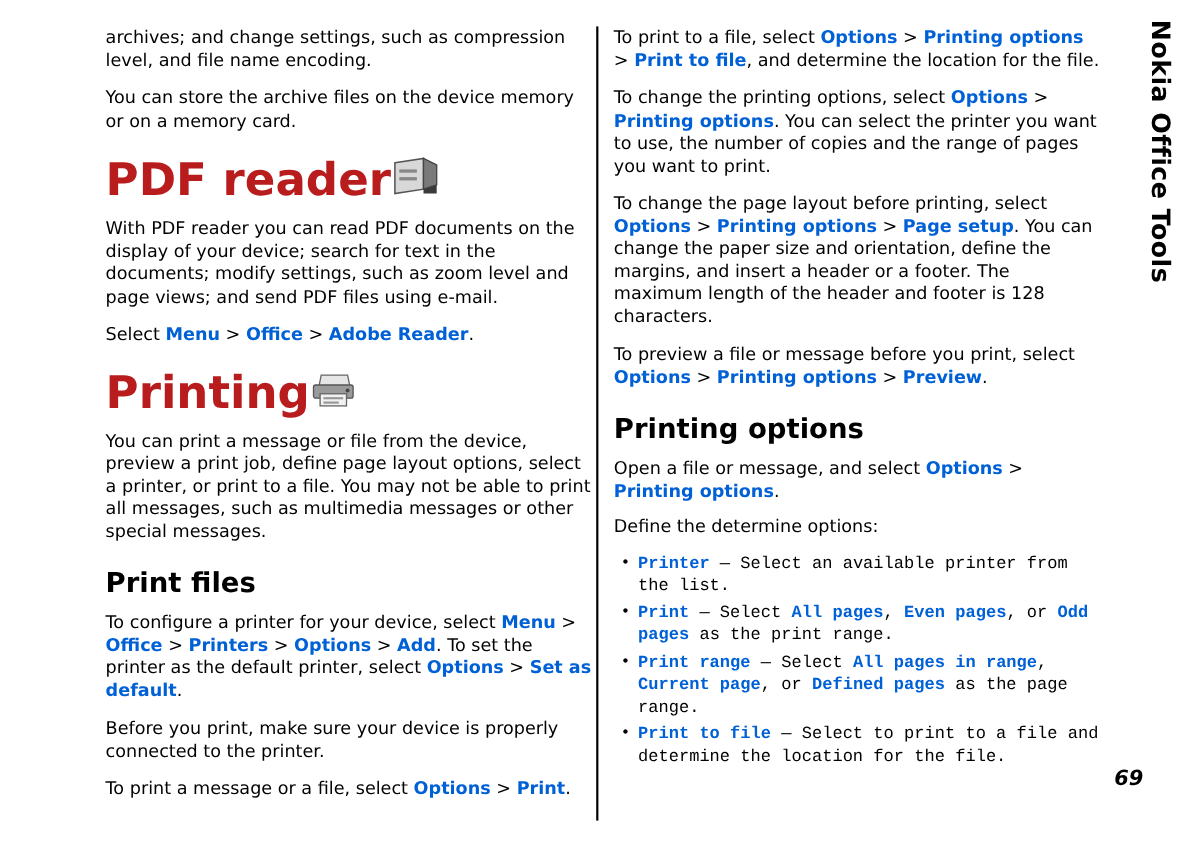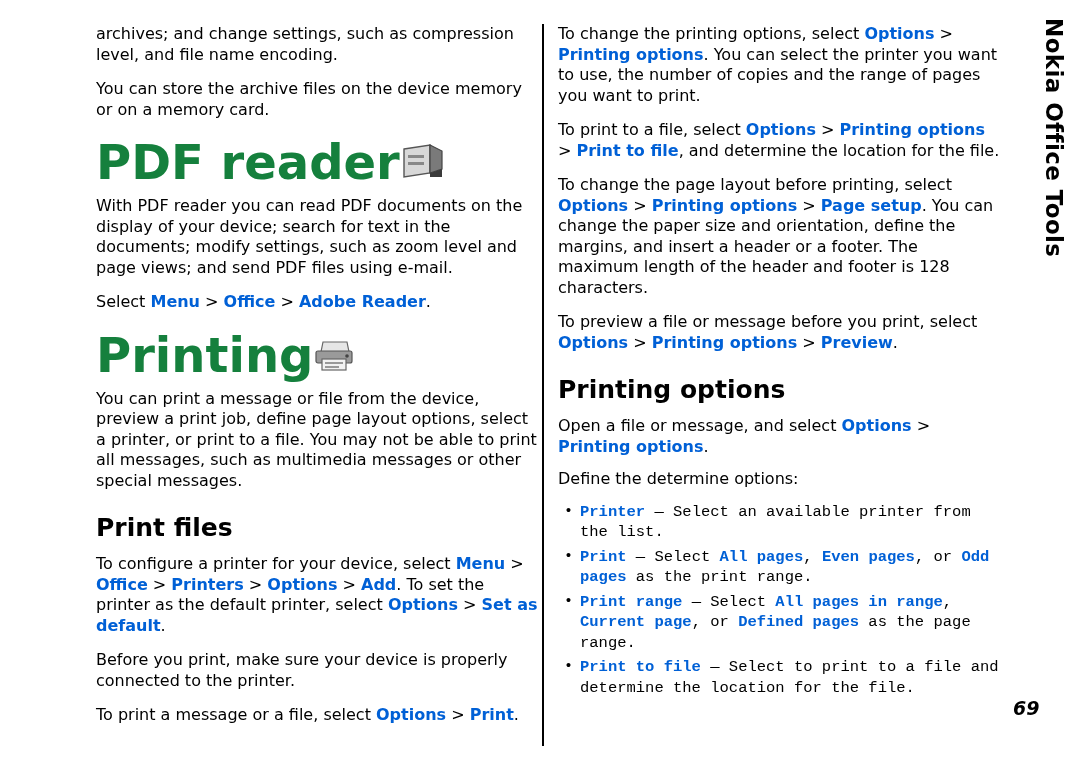--- a/index.html
+++ b/index.html
@@ -55,25 +55,25 @@
 
   p.body {
     font-size: 16px;
     line-height: 20.5px;
     margin: 0 0 14px 0;
     color: #000;
   }
   p.tight { margin-bottom: 12px; }
 
   h1.chapter {
-    font-size: 48px;
+    font-size: 41px;
     line-height: 40px;
     font-weight: bold;
     margin: 22px 0 14px 0;
-    color: #15803d;
+    color: #b91c1c;
     display: flex;
     align-items: center;
   }
   h2.section {
     font-size: 25px;
     line-height: 29px;
     font-weight: bold;
     margin: 22px 0 12px 0;
     color: #000;
   }
@@ -174,25 +174,25 @@
 
     <p class="body">
       <span>To print a message or a file, select </span><span class="lnk">Options</span><span class="gt"> &gt; </span><span class="lnk">Print</span><span>.</span>
     </p>
 
   </div>
 
   <div class="col col-right">
 
     <p class="body">
+      <span>To print to a file, select </span><span class="lnk">Options</span><span class="gt"> &gt; </span><span class="lnk">Printing options</span><span class="gt"> &gt; </span><span class="lnk">Print to file</span><span>, and determine the location for the file.</span>
+    </p>
+
+    <p class="body">
       <span>To change the printing options, select </span><span class="lnk">Options</span><span class="gt"> &gt; </span><span class="lnk">Printing options</span><span>. You can select the printer you want to use, the number of copies and the range of pages you want to print.</span>
-    </p>
-
-    <p class="body">
-      <span>To print to a file, select </span><span class="lnk">Options</span><span class="gt"> &gt; </span><span class="lnk">Printing options</span><span class="gt"> &gt; </span><span class="lnk">Print to file</span><span>, and determine the location for the file.</span>
     </p>
 
     <p class="body">
       <span>To change the page layout before printing, select </span><span class="lnk">Options</span><span class="gt"> &gt; </span><span class="lnk">Printing options</span><span class="gt"> &gt; </span><span class="lnk">Page setup</span><span>. You can change the paper size and orientation, define the margins, and insert a header or a footer. The maximum length of the header and footer is 128 characters.</span>
     </p>
 
     <p class="body">
       <span>To preview a file or message before you print, select </span><span class="lnk">Options</span><span class="gt"> &gt; </span><span class="lnk">Printing options</span><span class="gt"> &gt; </span><span class="lnk">Preview</span><span>.</span>
     </p>
 

